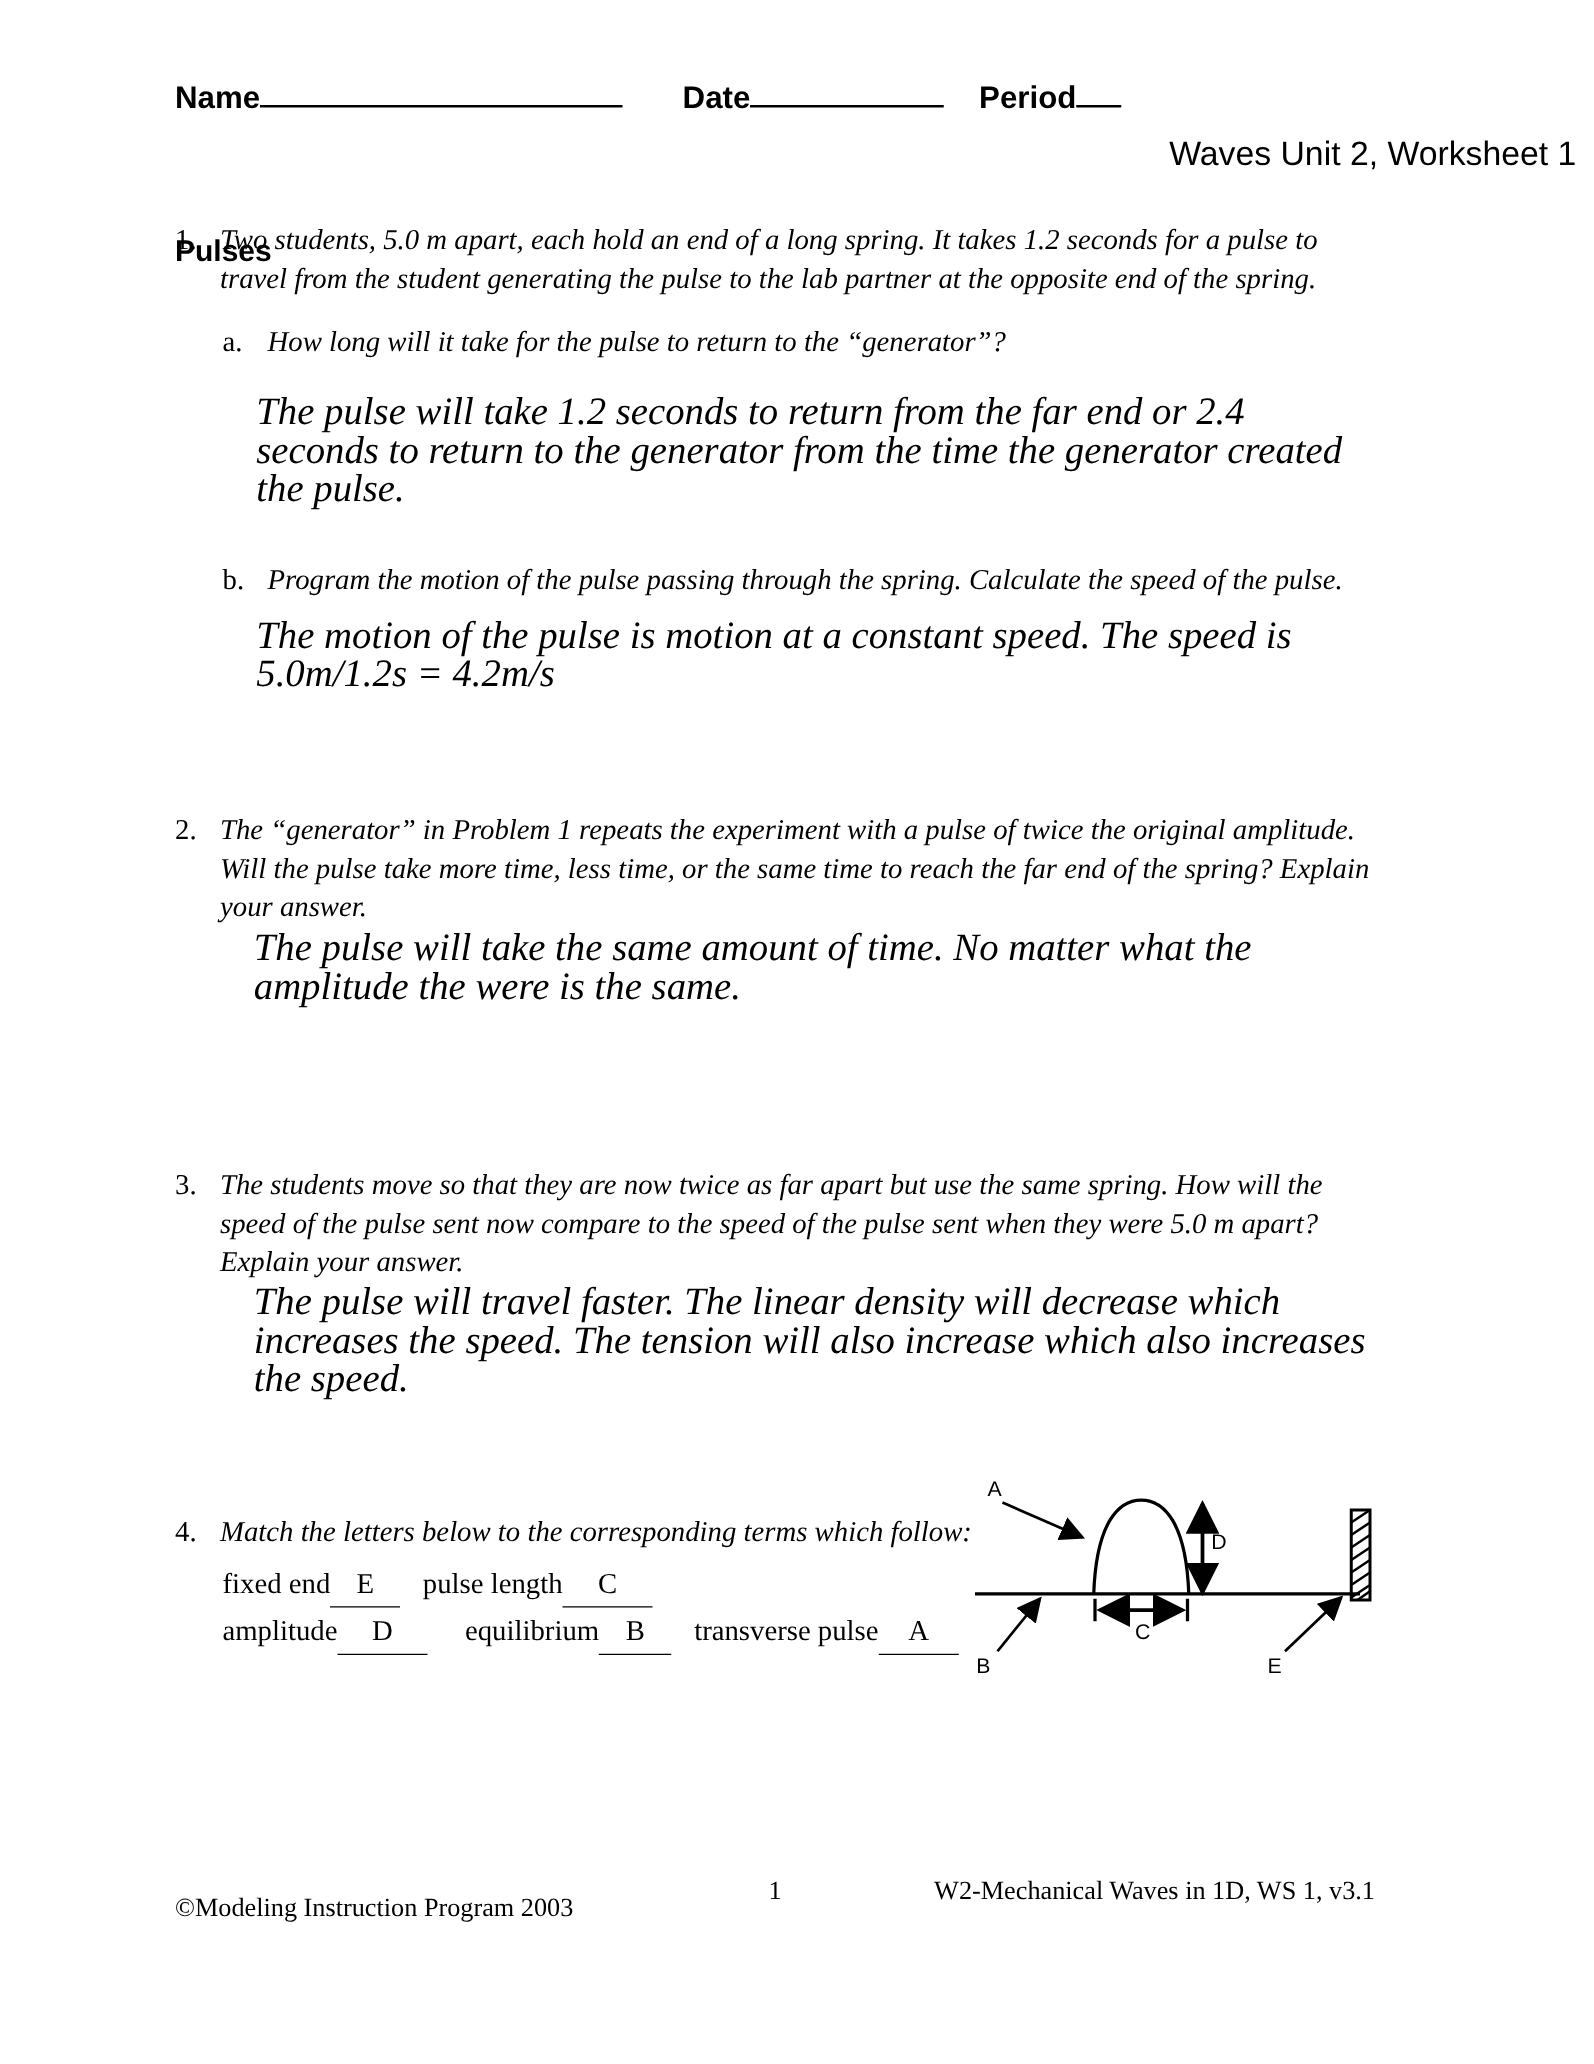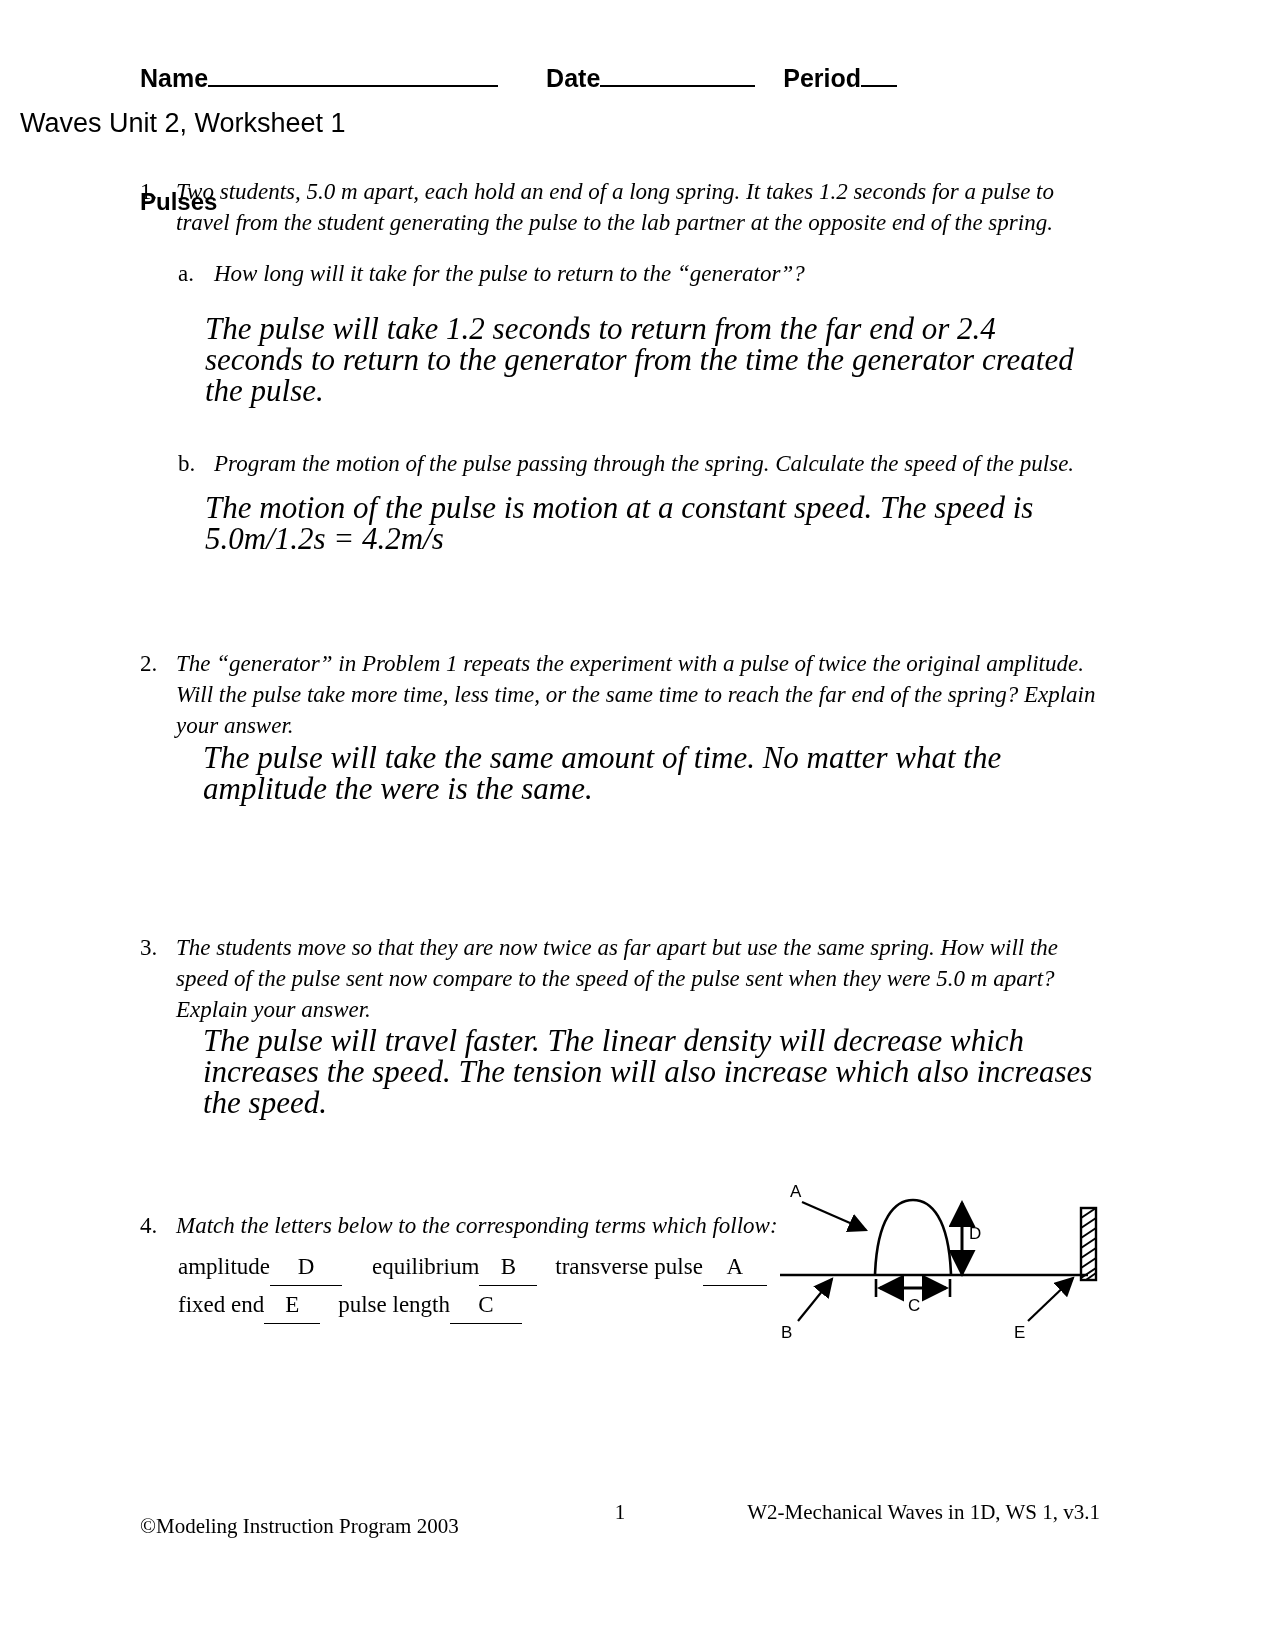--- a/index.html
+++ b/index.html
@@ -45,21 +45,21 @@
   .rule-date { width: 155px; }
   .rule-period { width: 36px; }
   .sp-a { display:inline-block; width: 48px; }
   .sp-b { display:inline-block; width: 28px; }
 
   .doc-title {
     position: absolute;
     top: 108px;
     left: 0;
     width: 1261px;
-    text-align: left;
+    text-align: right;
     font-family: "Liberation Sans", sans-serif;
     font-size: 27px;
     font-weight: normal;
     padding-left: 20px;
     box-sizing: border-box;
   }
 
   .section-head {
     position: absolute;
     left: 140px;
@@ -201,24 +201,24 @@
   </div>
   <div class="q ans" id="q3-ans">The pulse will travel faster. The linear density will decrease which increases the speed. The tension will also increase which also increases the speed.</div>
 
   <div class="q" id="q4">
     <span class="q-num">4.</span>
     <span class="q-body">Match the letters below to the corresponding terms which follow:</span>
   </div>
 
   <div class="match-lines">
     <div>
-      <span>amplitude</span><span class="blank bl-d">D</span><span class="gap-md"></span><span>equilibrium</span><span class="blank bl-b">B</span><span class="gap-sm"></span><span>transverse pulse</span><span class="blank bl-a">A</span>
+      <span>fixed end</span><span class="blank bl-e">E</span><span class="gap-sm"></span><span>pulse length</span><span class="blank bl-c">C</span>
     </div>
     <div>
-      <span>fixed end</span><span class="blank bl-e">E</span><span class="gap-sm"></span><span>pulse length</span><span class="blank bl-c">C</span>
+      <span>amplitude</span><span class="blank bl-d">D</span><span class="gap-md"></span><span>equilibrium</span><span class="blank bl-b">B</span><span class="gap-sm"></span><span>transverse pulse</span><span class="blank bl-a">A</span>
     </div>
   </div>
 
   <div class="diagram">
     <svg width="350" height="175" viewBox="0 0 350 175" xmlns="http://www.w3.org/2000/svg">
       <defs>
         <marker id="arrowFill" markerWidth="9" markerHeight="9" refX="8" refY="4.5" orient="auto">
           <path d="M0,0 L9,4.5 L0,9 z" fill="#000"></path>
         </marker>
         <marker id="arrowFillStart" markerWidth="9" markerHeight="9" refX="1" refY="4.5" orient="auto">

